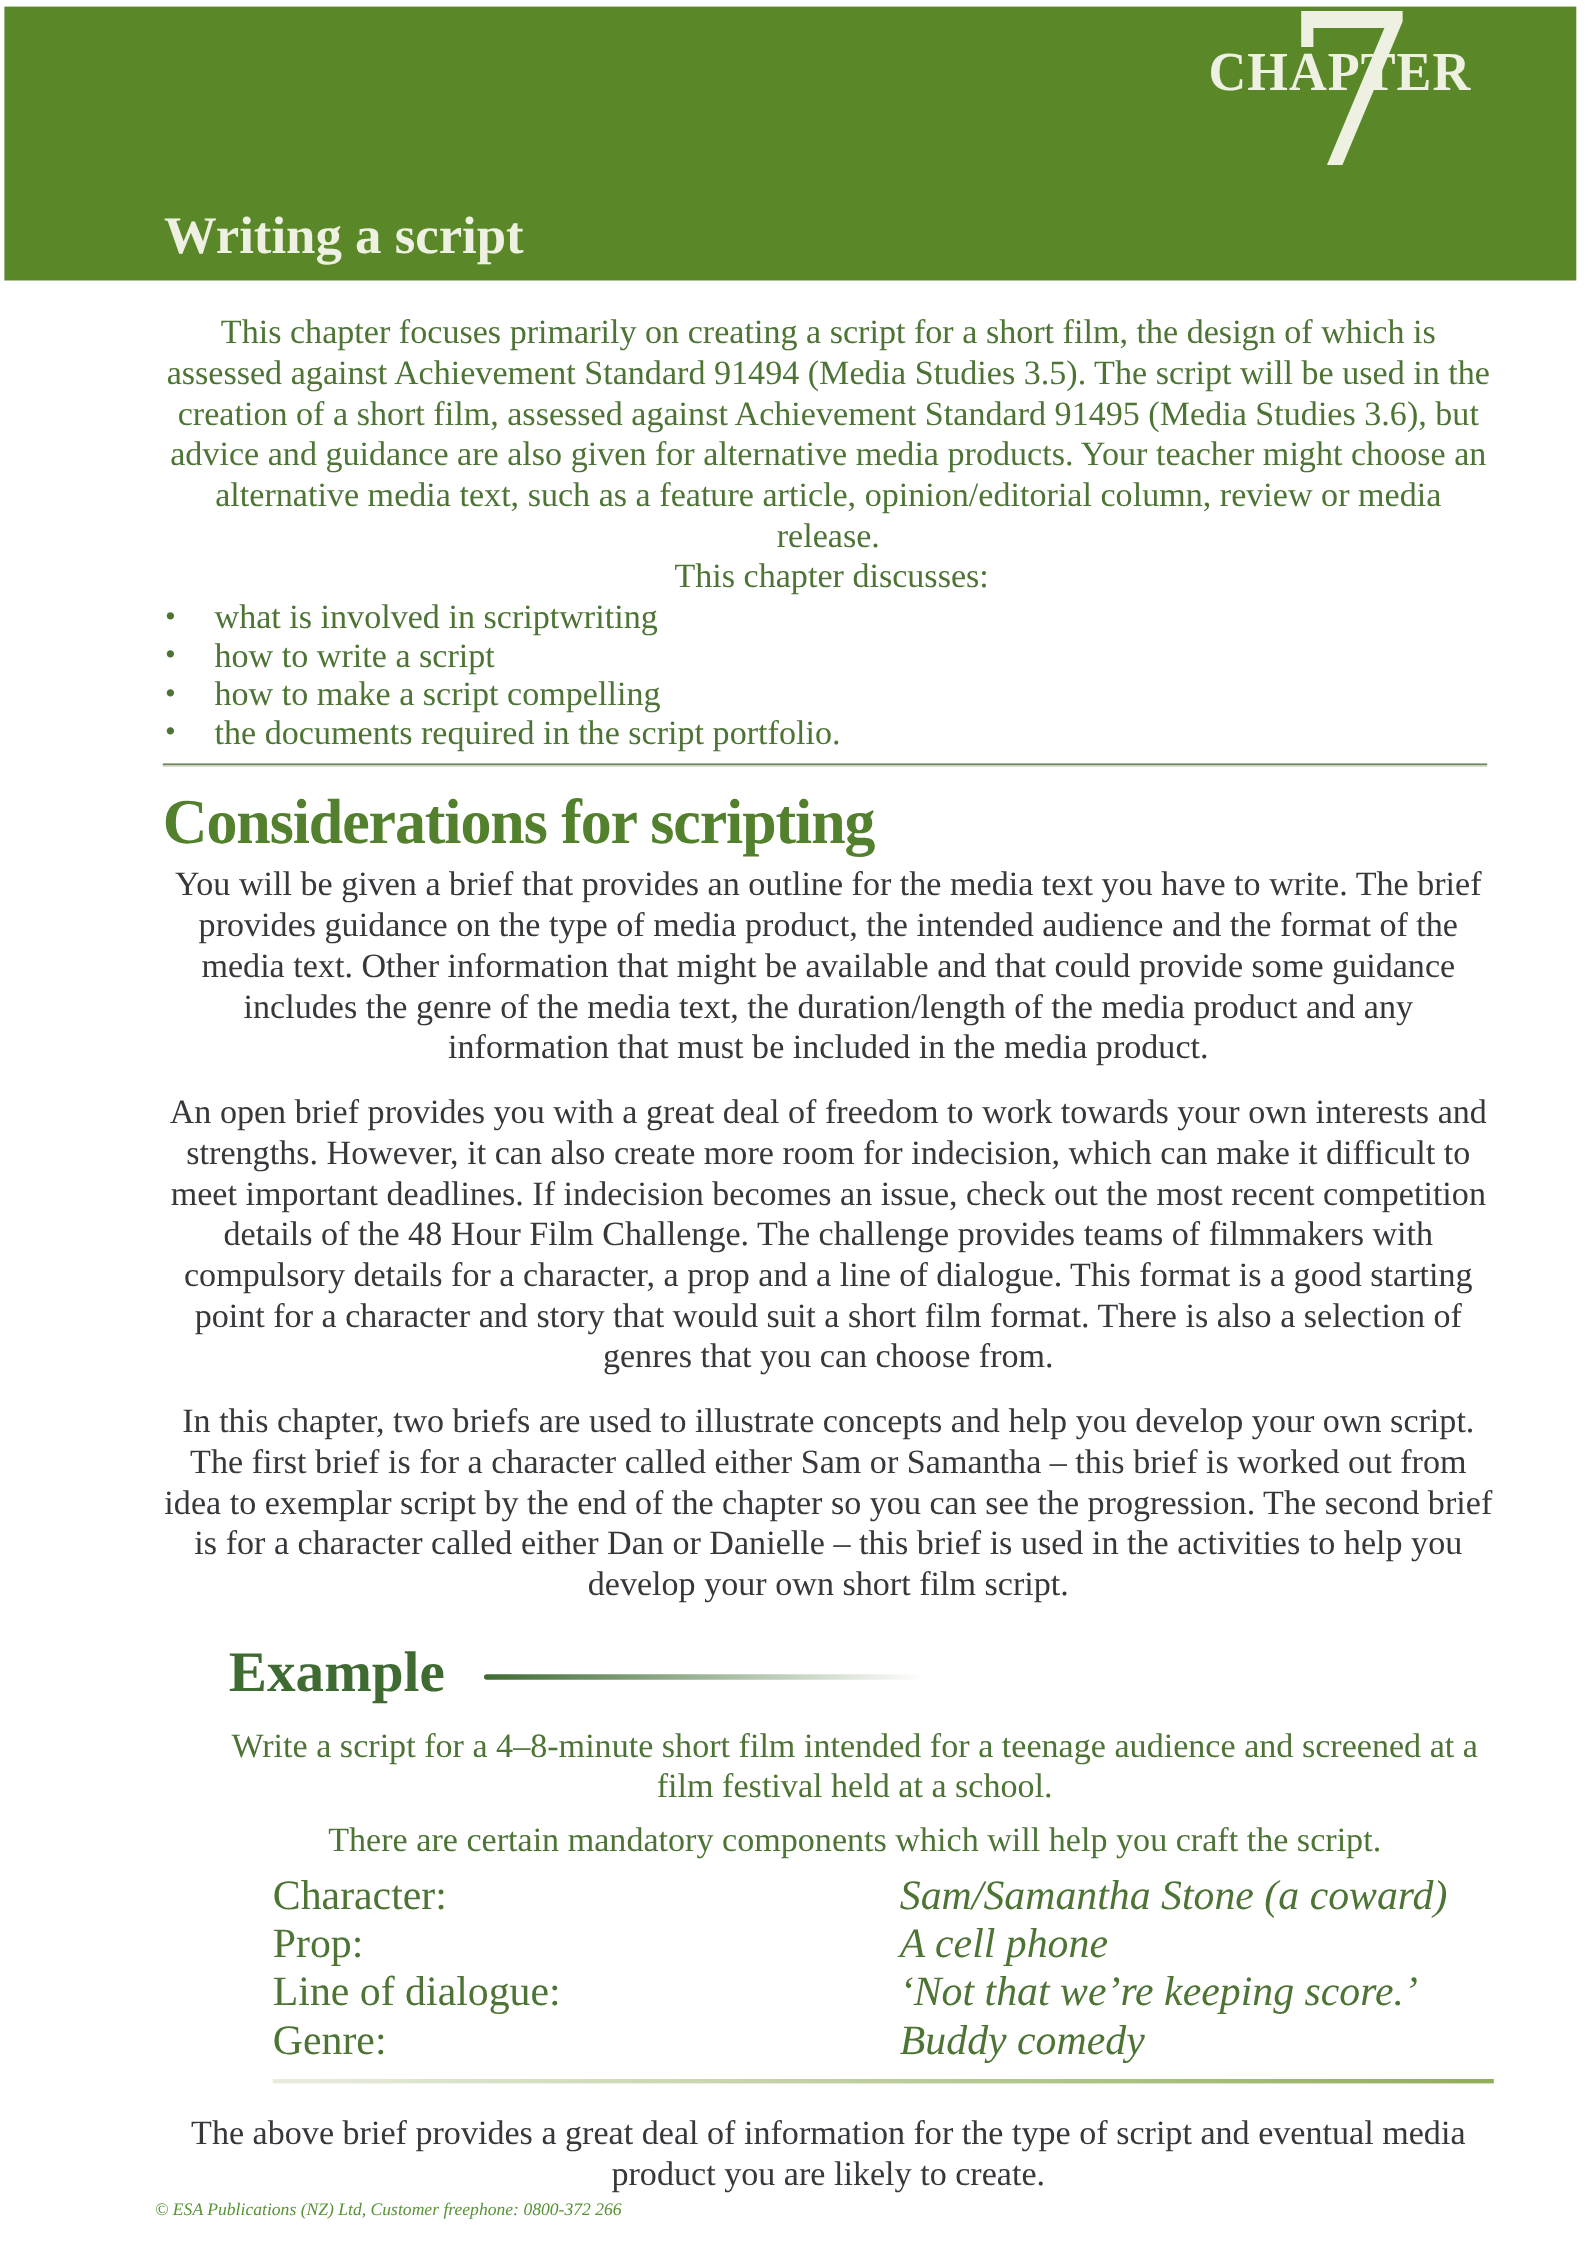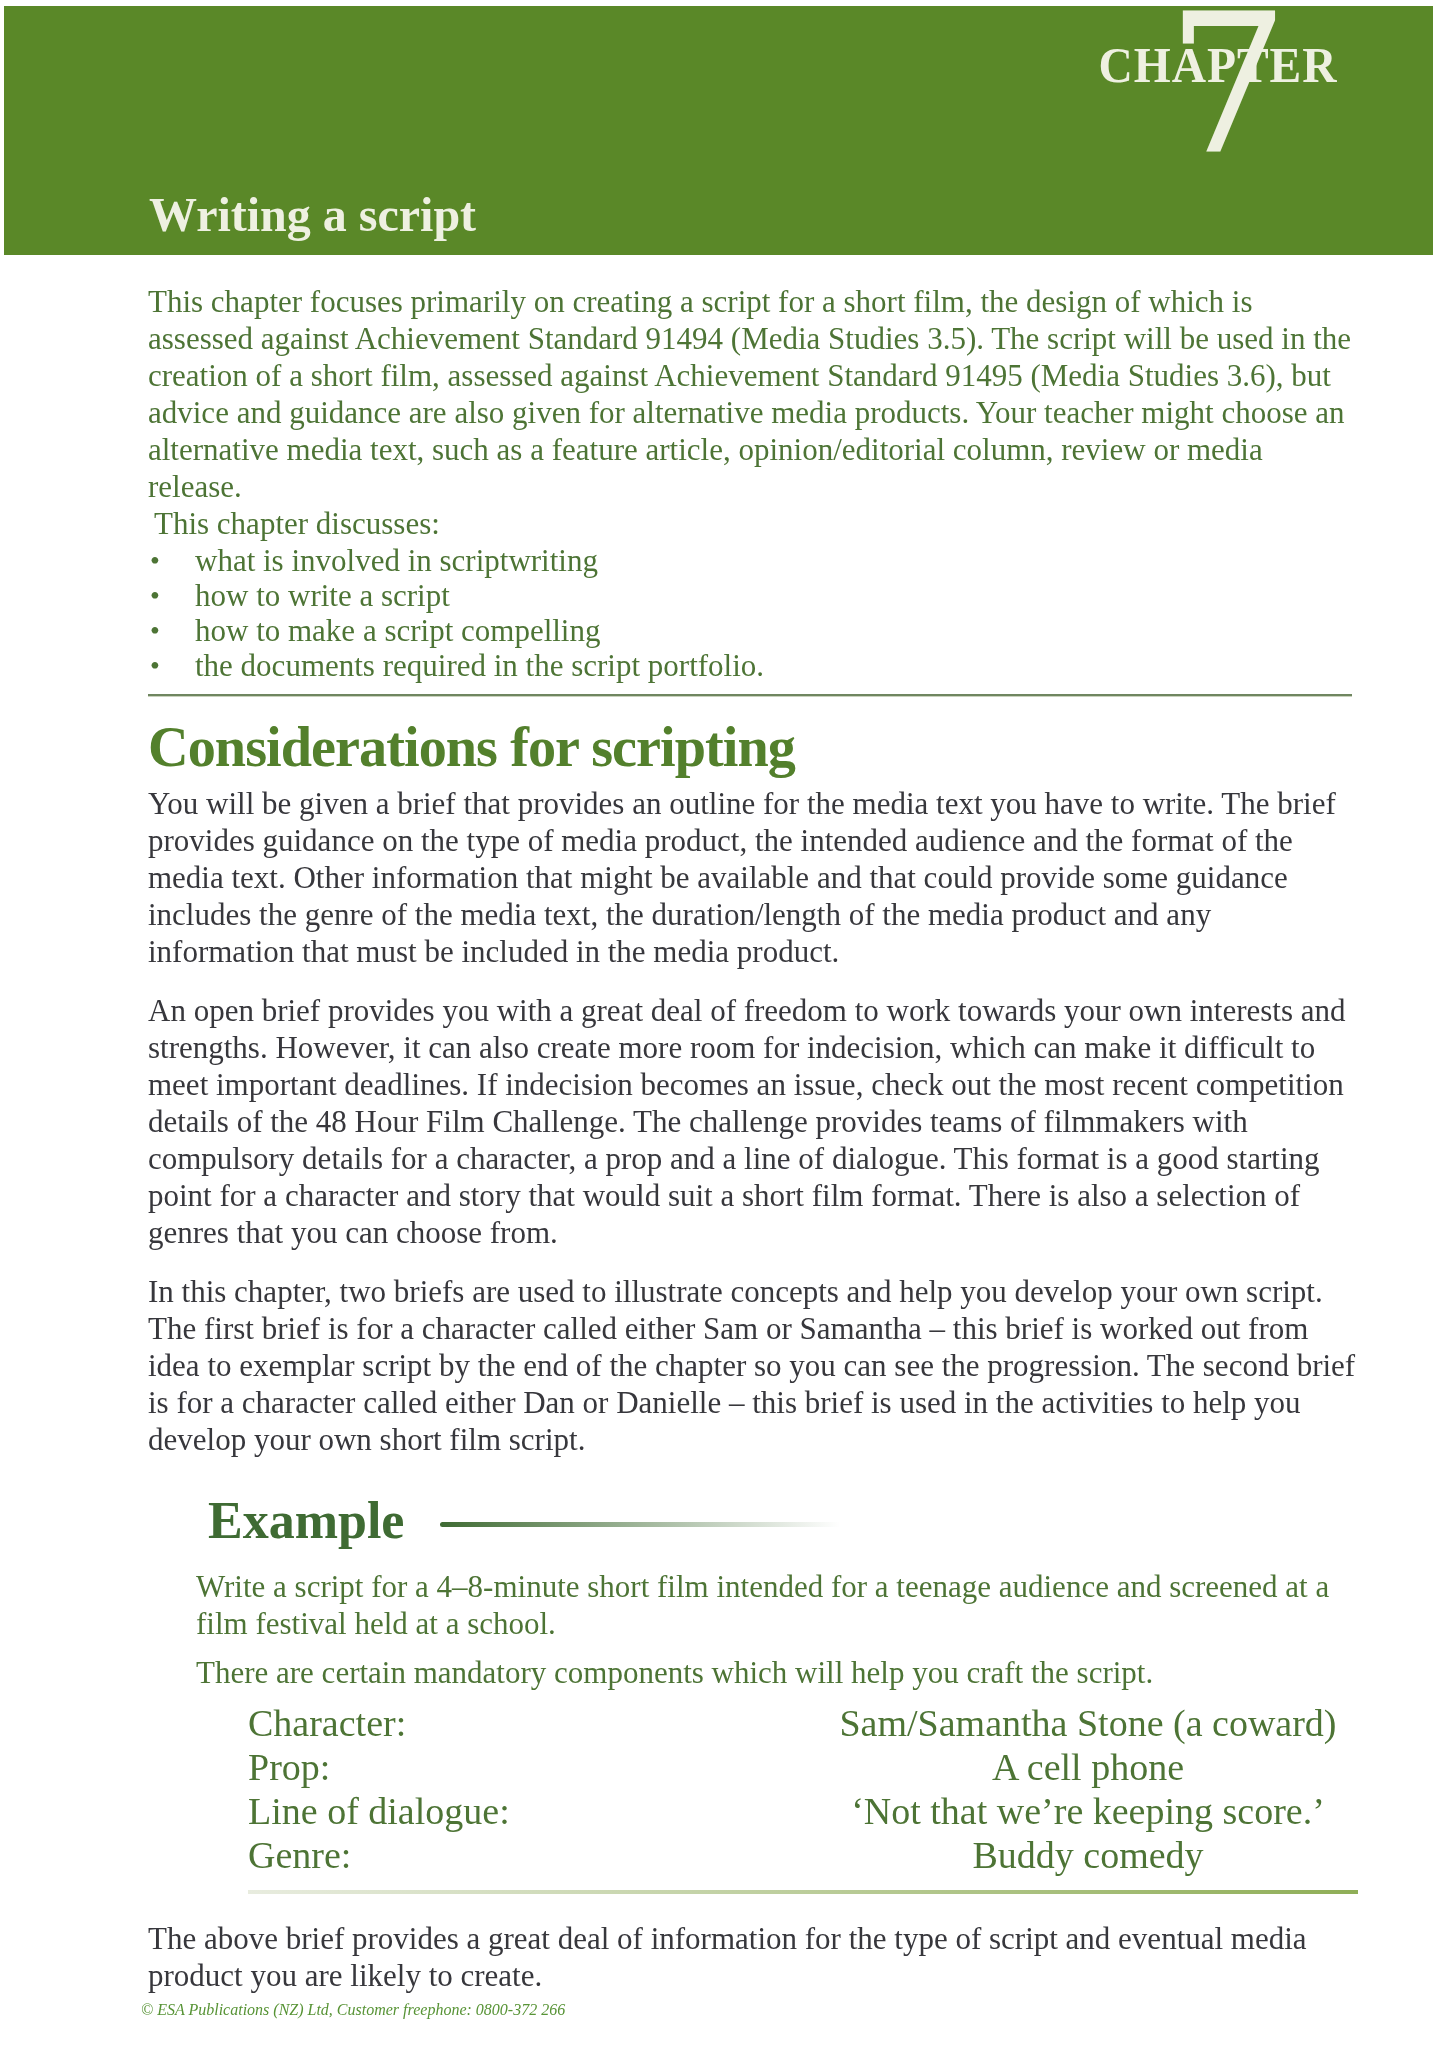--- a/index.html
+++ b/index.html
@@ -41,21 +41,21 @@
   }
   .band-title{
     position:absolute;left:145px;bottom:16px;margin:0;
     font-size:48px;font-weight:bold;line-height:1;
     color:var(--color-cream);
   }
   
   .content{
     position:absolute;left:148px;top:283px;width:1210px;
   }
-  p{margin:0;}
+  p{margin:0;text-align:center;}
   .green{color:var(--color-green-text);}
   .dark{color:var(--color-dark-text);}
   .body-text{font-size:31px;line-height:37px;}
   .intro{width:1210px;}
   .discusses{padding-left:6px;}
   ul.bullets{
     list-style:none;margin:1px 0 0 0;padding:0;
     color:var(--color-green-text);
   }
   ul.bullets li{
@@ -92,21 +92,21 @@
     border-radius:3px;
   }
   .example .body-text{margin-top:12px;}
   .fields{margin:10px 0 0 52px;width:1110px;}
   .field-row{
     display:flex;align-items:baseline;
     font-size:38px;line-height:44px;
     color:var(--color-green-text);
   }
   .field-label{flex:0 0 auto;}
-  .field-value{width:540px;margin-left:auto;text-align:center;}
+  .field-value{width:540px;margin-left:auto;font-style:italic;}
   .fields-rule{
     margin:13px 0 0 52px;width:1110px;height:4px;
     background:linear-gradient(to right,var(--color-fields-rule-left),var(--color-fields-rule-right));
   }
   .closing{margin-top:26px;width:1210px;}
   
   .footer{
     position:absolute;left:141px;top:1996px;
     font-size:16px;font-style:italic;line-height:28px;
     color:var(--color-footer);

